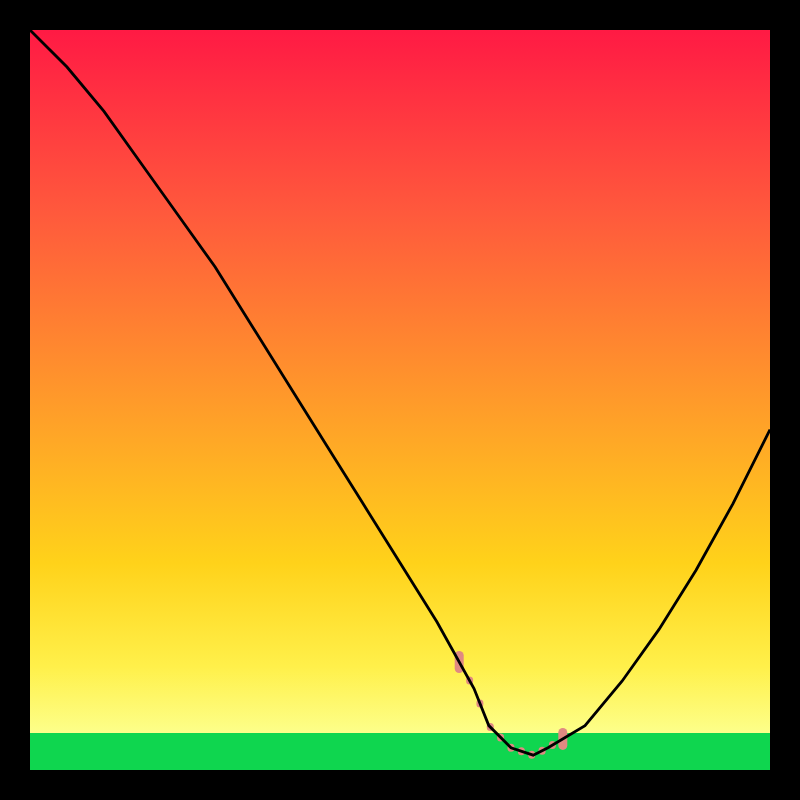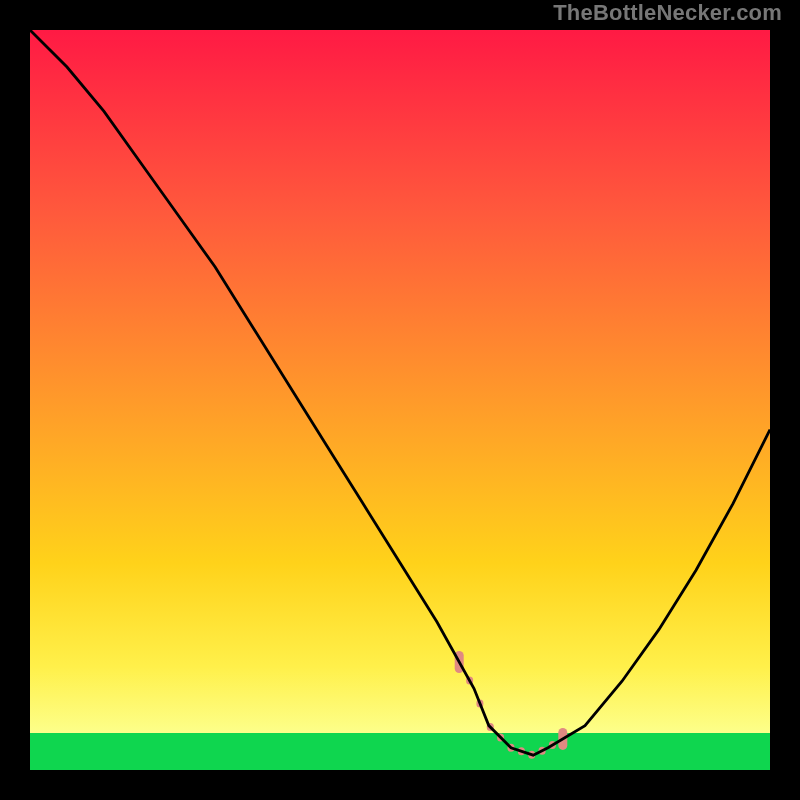--- a/index.html
+++ b/index.html
@@ -33,21 +33,20 @@
     top: 30px;
     width: 740px;
     height: 740px;
   }
   svg { display: block; }
 </style>
 </head>
 <body>
 
 <div class="wrap">
-  <div class="watermark">TheBottleNecker.com</div>
 
   <div class="plot">
     <svg id="chart-svg" width="740" height="740" viewBox="0 0 740 740">
       <defs>
         <linearGradient id="bg-grad" x1="0" y1="0" x2="0" y2="1">
             <stop offset="0%" stop-color="#ff1a44"></stop>
             <stop offset="25%" stop-color="#ff5a3c"></stop>
             <stop offset="50%" stop-color="#ff9a2a"></stop>
             <stop offset="72%" stop-color="#ffd21a"></stop>
             <stop offset="86%" stop-color="#fff04a"></stop>

